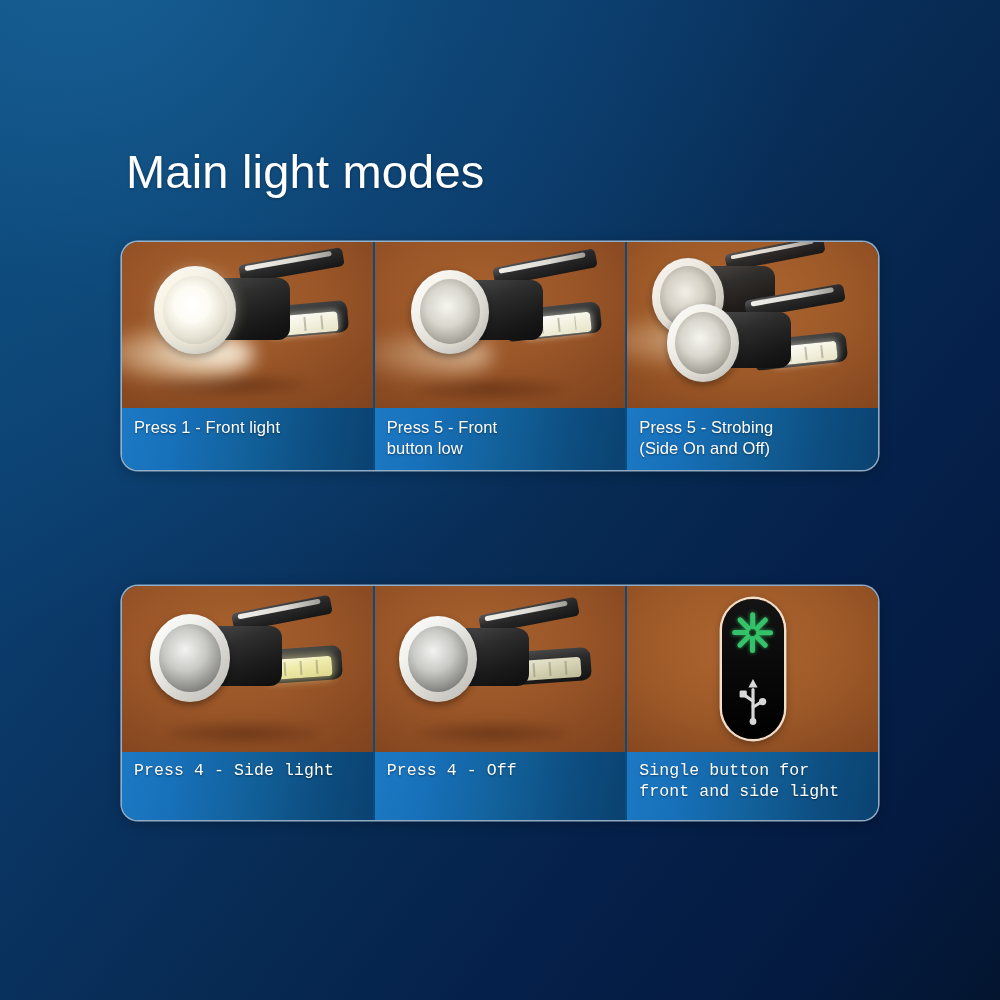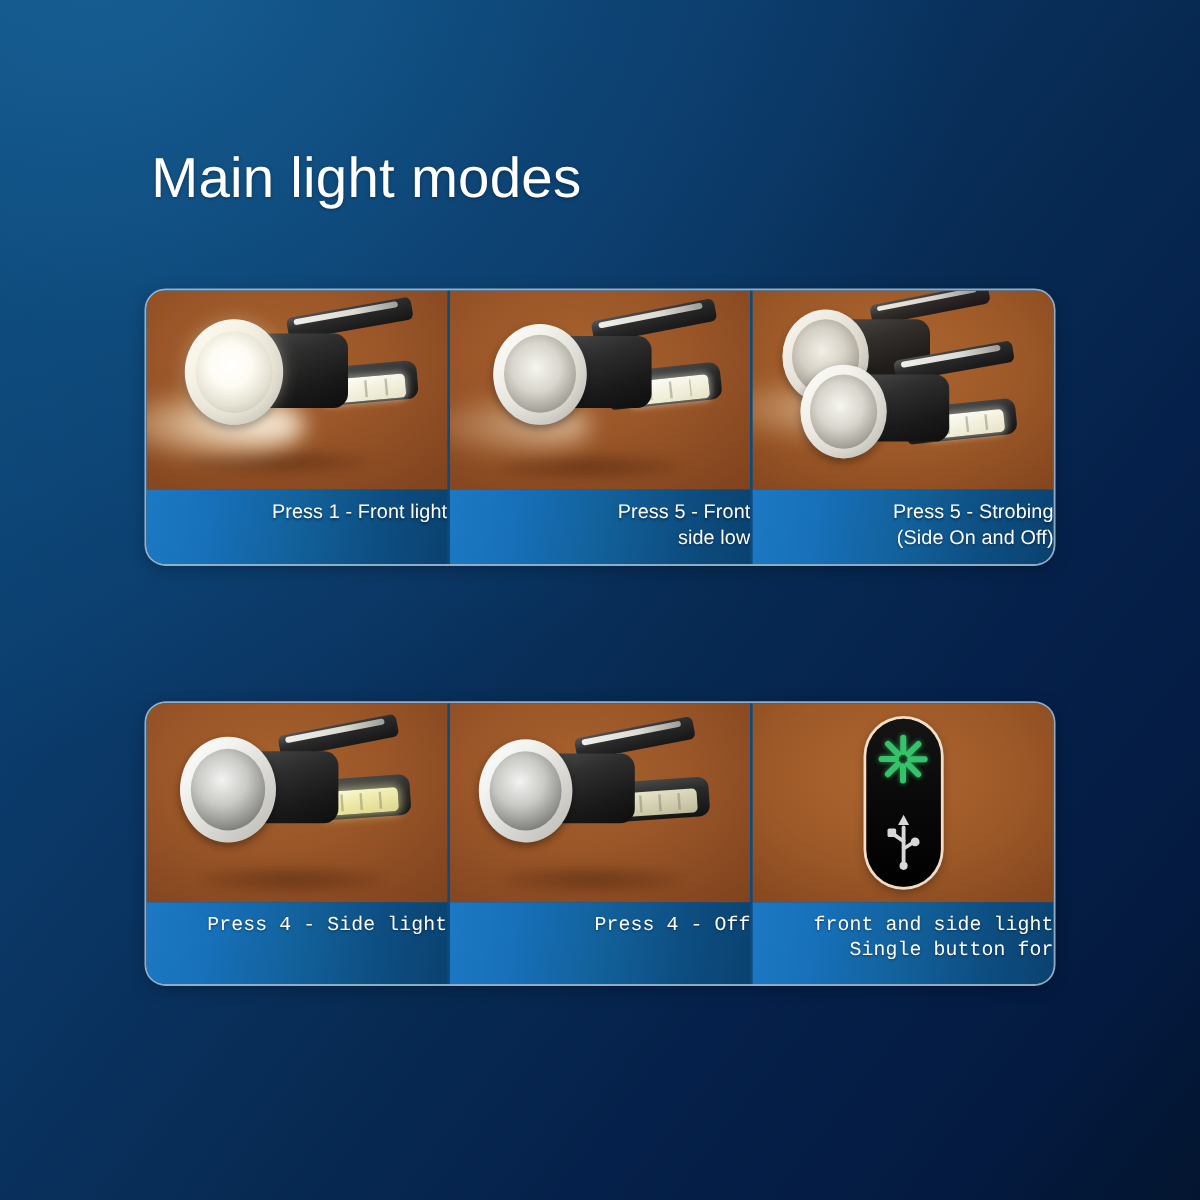--- a/index.html
+++ b/index.html
@@ -8,21 +8,21 @@
     font-family:"Liberation Sans", sans-serif;
     background:
       radial-gradient(ellipse 120% 110% at 8% -5%, rgba(24,96,150,0.95) 0%, rgba(16,78,128,0.55) 32%, rgba(8,42,84,0.0) 62%),
       linear-gradient(128deg, #0c4b7c 0%, #0b4273 18%, #0a3462 38%, #072a52 56%, #05204a 72%, #041a40 88%, #03152f 100%);
     position:relative;
   }
 
   
   .title {
     position:absolute;
-    left:126px; top:120px;
+    left:126px; top:144px;
     font-size:47px;
     font-weight:400;
     letter-spacing:0.2px;
     color:#ffffff;
     text-shadow:0 1px 3px rgba(0,0,0,0.35);
     white-space:nowrap;
   }
 
   
   .card {
@@ -68,21 +68,21 @@
     flex:0 0 62px;
     padding:9px 0 0 12px;
     background:linear-gradient(100deg, #1d79c4 0%, #1770b9 22%, #126099 52%, #0d4d80 78%, #0a4270 100%);
     color:#ffffff;
     font-size:16.5px;
     line-height:20.5px;
     letter-spacing:0.1px;
     text-shadow:0 1px 2px rgba(0,0,0,0.45);
   }
   .card.row2 .caption { height:68px; flex:0 0 68px;font-family:Liberation Mono, monospace; }
-  .caption .ln { display:block; white-space:nowrap;text-align:right; }
+  .caption .ln { display:block; white-space:nowrap; }
 
   
   .torch { position:absolute; transform-origin:center; }
 
   .head {             
     position:absolute;
     border-radius:50%;
     background:linear-gradient(135deg,#ffffff 0%,#f2f2ef 30%,#d8d7d2 62%,#b9b8b3 100%);
     box-shadow:0 3px 7px rgba(0,0,0,0.38);
   }
@@ -223,21 +223,21 @@
             <span class="seg" style="left:50%"></span>
             <span class="seg" style="left:75%"></span>
         </div>
         <div class="body" style="left:84px; top:38px; width:84px; height:60px;"></div>
         <div class="head" style="left:36px; top:28px; width:78px; height:84px;"></div>
         <div class="lens dim" style="left:45px; top:37px; width:60px; height:65px;"></div>
       </div>
     </div>
     <div class="caption">
       <span class="ln">Press 5 - Front</span>
-      <span class="ln">side low</span>
+      <span class="ln">button low</span>
     </div>
   </div>
 
   <div class="panel p3">
     <div class="photo">
       <div class="beam weak" style="left:-24px; top:74px; width:132px; height:50px;"></div>
 
       <div class="torch" style="opacity:0.96;">
         <div class="handle" style="left:98px; top:3px; width:100px; height:17px; transform:rotate(-11deg);">
             <div class="hl"></div>
@@ -338,18 +338,18 @@
             <polygon points="17,0 21.6,8.4 12.4,8.4"></polygon>
             <path d="M17 24 L7.2 17.2 L9 14.6 L18.8 21.4 Z"></path>
             <rect x="3.6" y="11.4" width="7.2" height="7.2" rx="1.4"></rect>
             <path d="M17 30 L26.2 24.2 L24.6 21.6 L15.4 27.4 Z"></path>
             <circle cx="26.6" cy="22.6" r="3.7"></circle>
           </g>
         </svg>
       </div>
     </div>
     <div class="caption">
+      <span class="ln">Single button for</span>
       <span class="ln">front and side light</span>
-      <span class="ln">Single button for</span>
     </div>
   </div>
 
 </div>
 
 </body></html>

